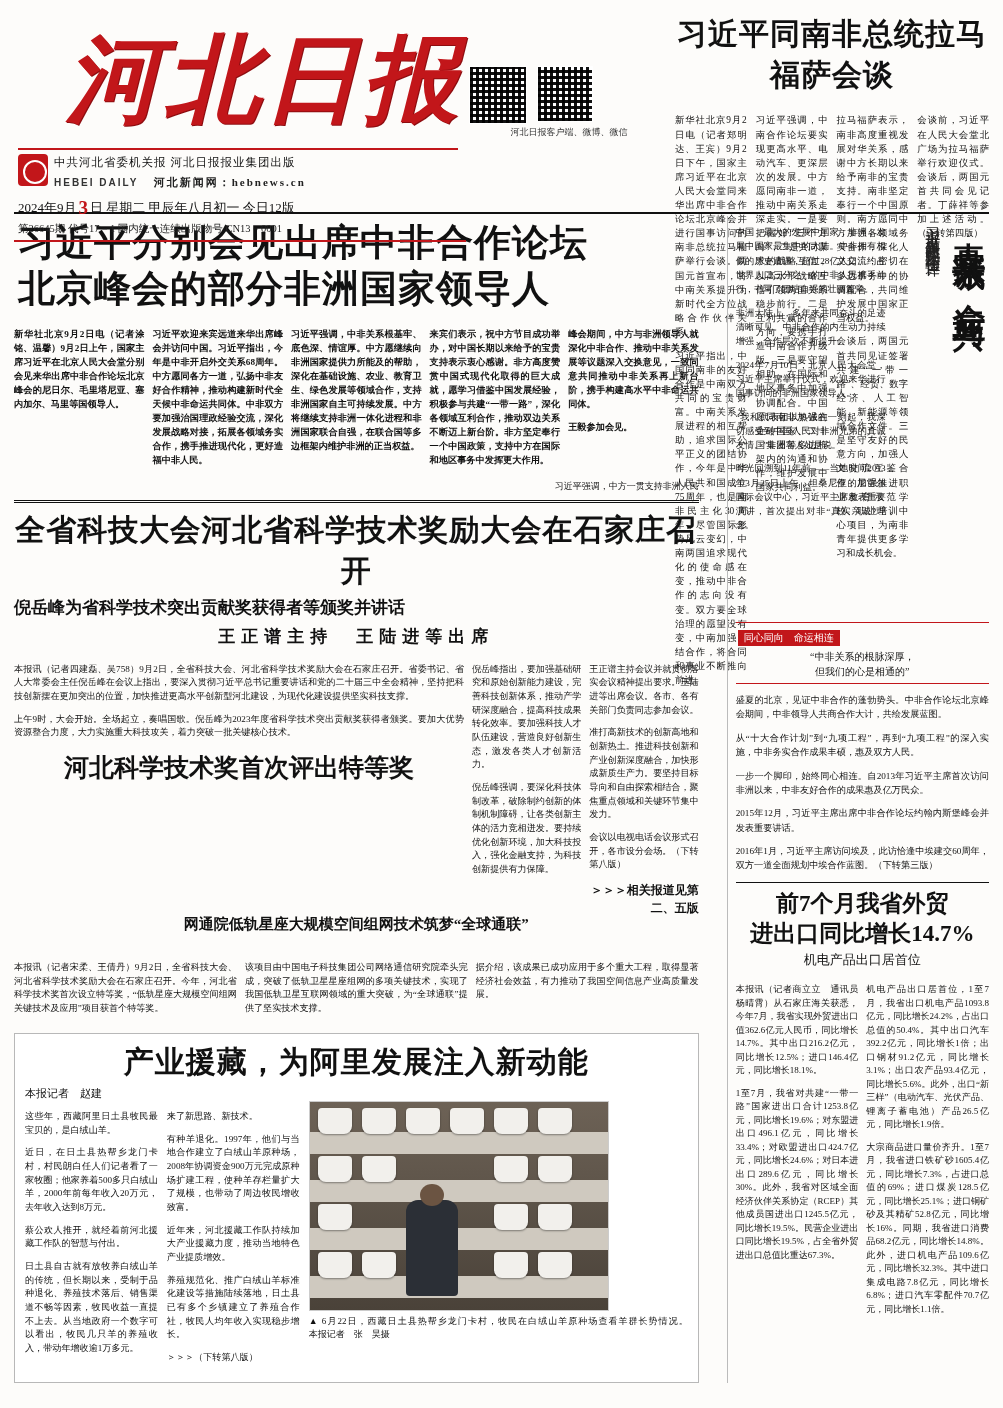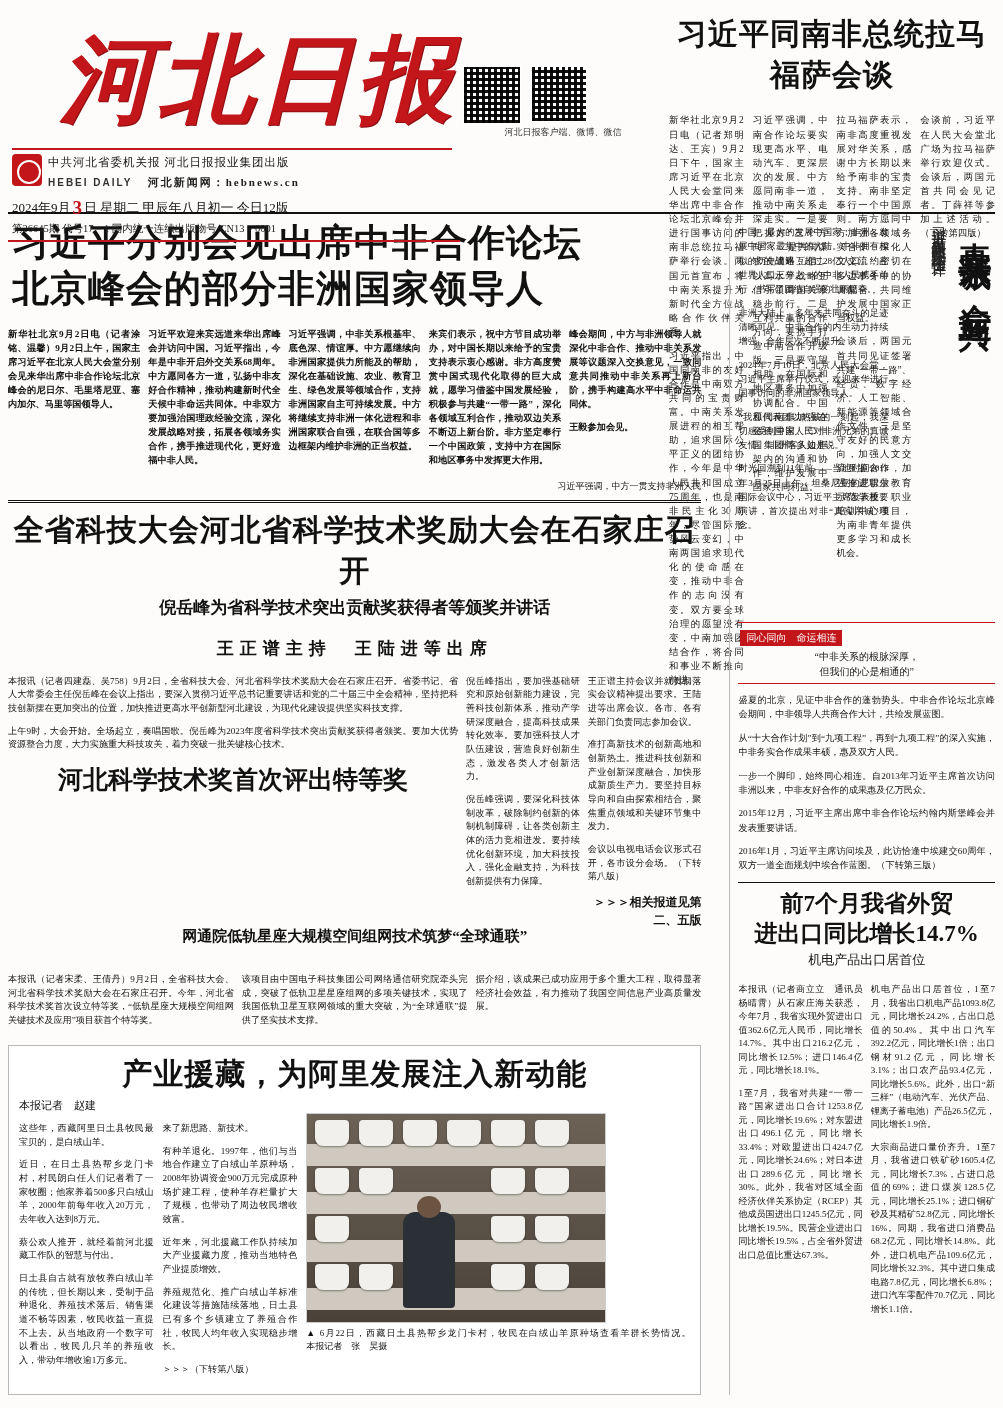--- a/index.html
+++ b/index.html
@@ -5,21 +5,21 @@
   * { box-sizing: border-box; }
   html, body { margin:0; padding:0; }
   body {
     width:1003px; height:1408px;
     background:#fdfcfa;
     font-family:"Liberation Serif", serif;
     color:#111;
     overflow:hidden;
     position:relative;
   }
-  .page { width:1003px; height:1408px; position:relative; padding:8px 8px; }
+  .page { width:1003px; height:1408px; position:relative; padding:8px 14px; }
 
   
   .masthead { display:flex; height:200px; }
   .mast-left { width:455px; position:relative; }
   .logo-cn {
     font-family:"Liberation Serif", serif;
     font-weight:bold;
     font-size:95px;
     color:#c2161a;
     letter-spacing:4px;
@@ -79,21 +79,21 @@
     padding:4px 0 6px 4px;
   }
   .cols5 { display:flex; gap:8px; font-size:9.2px; line-height:1.52; text-align:justify; }
   .cols5 .col { flex:1;font-weight:bold; }
   .sig { text-align:right; font-size:9px; margin-top:3px;}
 
   .rule2 { border-top:1px solid #111; margin:6px 0; }
   .rule-d { border-top:3px double #111; margin:7px 0;}
 
   .sec-head { font-size:30px; font-weight:bold; text-align:center; letter-spacing:1px; margin:4px 0 4px;}
-  .sec-sub { font-size:17px; font-weight:bold; text-align:center; margin-bottom:18px;}
+  .sec-sub { font-size:17px; font-weight:bold; text-align:left; margin-bottom:6px;}
   .sec-sub2 { font-size:17px; font-weight:bold; text-align:center; letter-spacing:6px; margin-bottom:6px;}
 
   .cols4 { display:flex; gap:8px; font-size:9.1px; line-height:1.5; text-align:justify;}
   .cols4 .col{ flex:1;}
 
   .sub-head { font-size:25px; font-weight:bold; text-align:center; margin:8px 0 2px;}
   .sub-head2 { font-size:15px; font-weight:bold; text-align:center; margin-bottom:18px;}
 
   
   .vtitle-wrap { display:flex; justify-content:flex-end; }

